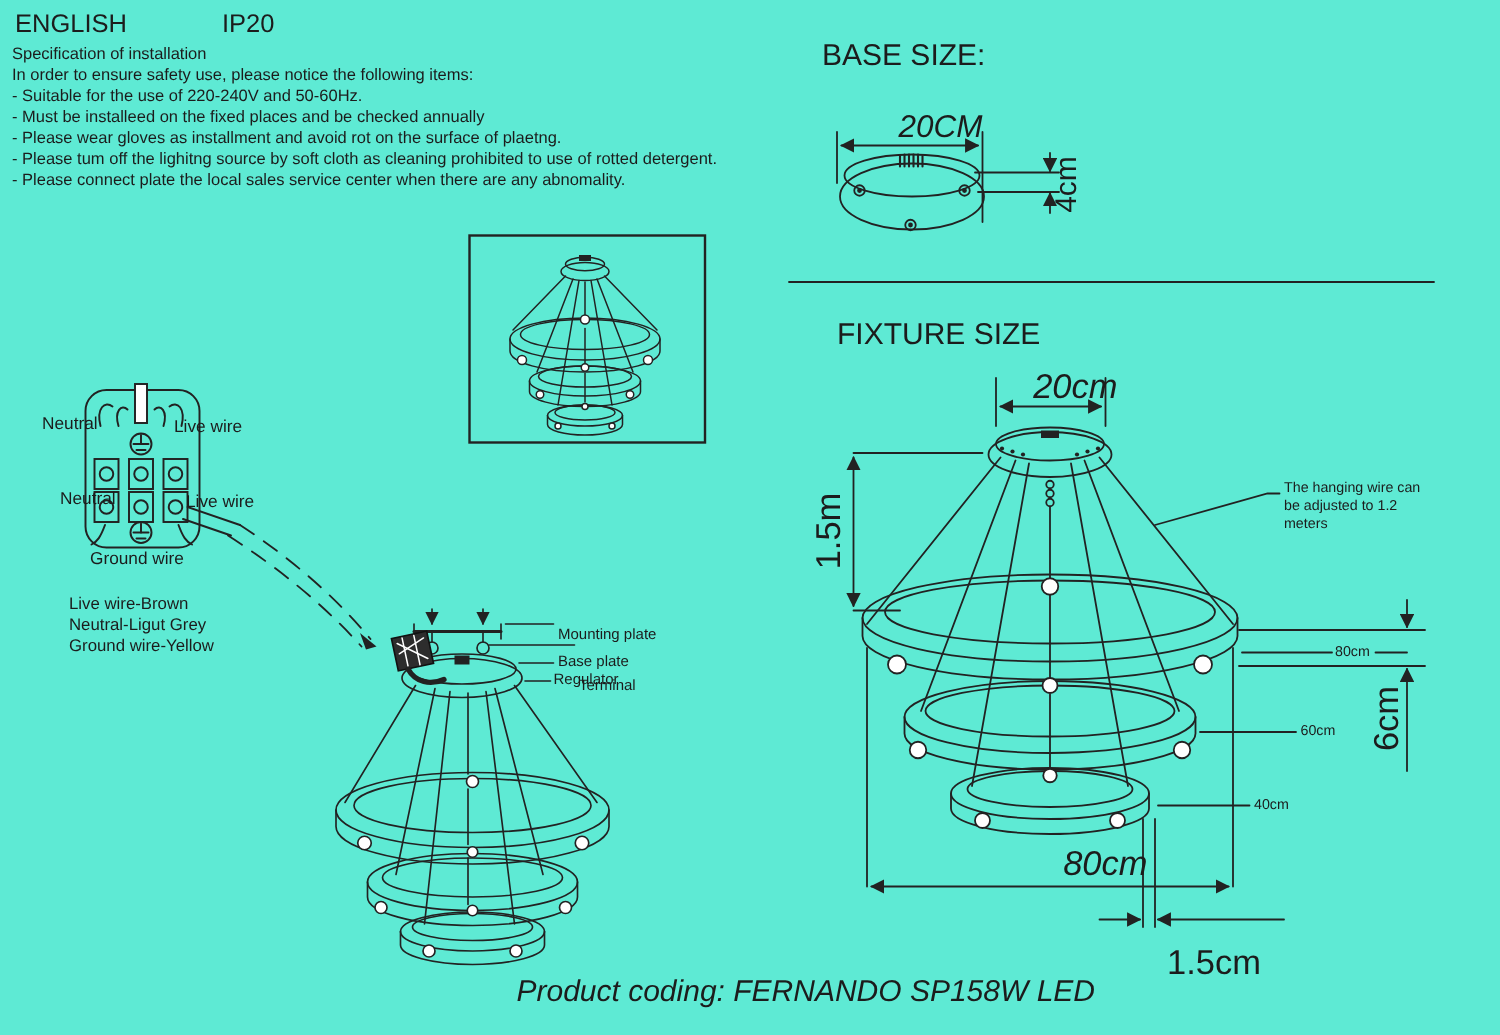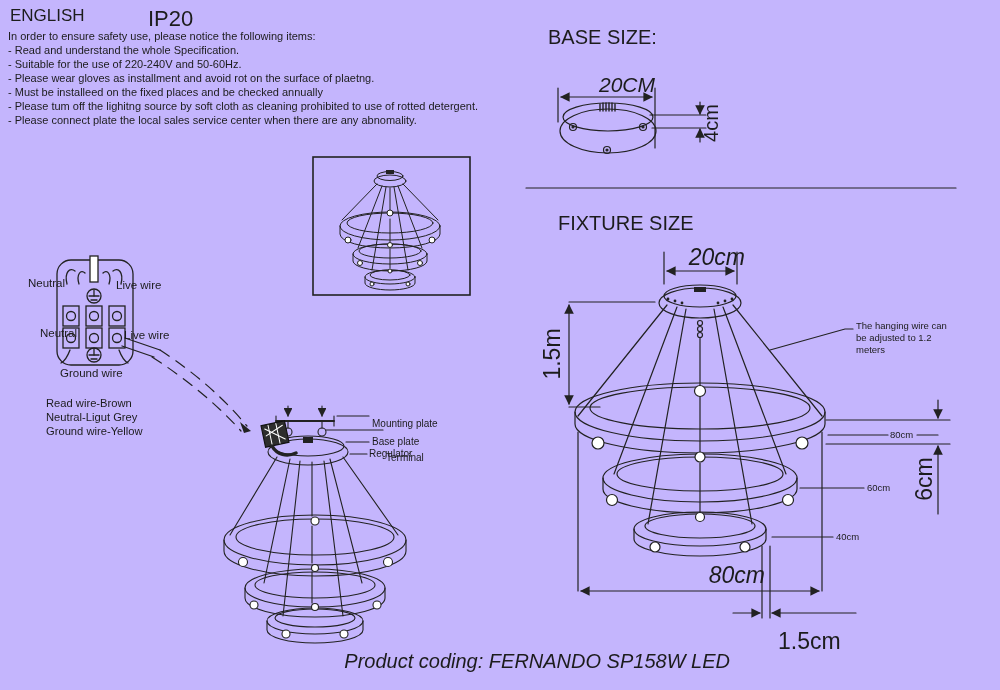--- a/index.html
+++ b/index.html
@@ -1,18 +1,18 @@
 <!DOCTYPE html>
 <html><head>
 <meta charset="utf-8">
 <style>
   * { margin:0; padding:0; box-sizing:border-box; }
   html,body { background:#e8e8e8; }
   .page {
-    position:relative; width:1000px; height:690px; background:#c4b5fd;
+    position:relative; width:1000px; height:690px; background:#5eead4;
     font-family:"Liberation Sans", sans-serif; color:#1c1c1c; overflow:hidden;
     margin:0 auto;
   }
   .t { position:absolute; white-space:nowrap; }
   .rot { display:flex; align-items:center; justify-content:center; transform:rotate(-90deg); }
   .ctr { text-align:right;font-style:italic; }
   svg.art { position:absolute; left:0; top:0; }
   .speclines div { line-height:14px; font-size:11px; }
   .notelines div { line-height:12px; font-size:9.5px; }
   .keylines div { line-height:14px; font-size:11.2px; }
@@ -264,28 +264,28 @@
         <path d="M267,621 v9 a48,13 0 0 0 96,0 v-9"></path>
         <ellipse cx="315" cy="618" rx="40" ry="9"></ellipse>
         <circle cx="315" cy="607" r="3.5" fill="#fff"></circle>
         <circle cx="286" cy="634" r="4" fill="#fff"></circle>
           <circle cx="344" cy="634" r="4" fill="#fff"></circle>
       </g>
     </g>
   </svg>
 
   <div class="t" style="left:10px; top:6px; font-size:17px;">ENGLISH</div>
-  <div class="t" style="left:148px; top:6px; font-size:22px;">IP20</div>
+  <div class="t" style="left:148px; top:6px; font-size:17px;">IP20</div>
 
   <div class="t speclines" style="left:8px; top:29px; white-space:normal; width:520px;">
+    <div>Specification of installation</div>
     <div>In order to ensure safety use, please notice the following items:</div>
-    <div>- Read and understand the whole Specification.</div>
     <div>- Suitable for the use of 220-240V and 50-60Hz.</div>
+    <div>- Must be installeed on the fixed places and be checked annually</div>
     <div>- Please wear gloves as installment and avoid rot on the surface of plaetng.</div>
-    <div>- Must be installeed on the fixed places and be checked annually</div>
     <div>- Please tum off the lighitng source by soft cloth as cleaning prohibited to use of rotted detergent.</div>
     <div>- Please connect plate the local sales service center when there are any abnomality.</div>
   </div>
 
   <div class="t" style="left:548px; top:26px; font-size:20px;">BASE SIZE:</div>
   <div class="t ctr" style="left:558px; top:73px; width:97px; font-size:21px;">20CM</div>
   <div class="t rot" style="left:688px; top:100px; width:46px; height:46px; font-size:20px; white-space:nowrap;">4cm</div>
 
   <div class="t" style="left:558px; top:212px; font-size:20px;">FIXTURE SIZE</div>
   <div class="t ctr" style="left:657px; top:244px; width:88px; font-size:23px;">20cm</div>
@@ -304,21 +304,21 @@
     <div>meters</div>
   </div>
 
   <div class="t" style="left:28px; top:277px; font-size:11.5px;">Neutral</div>
   <div class="t" style="left:116px; top:279px; font-size:11.5px;">Live wire</div>
   <div class="t" style="left:40px; top:327px; font-size:11.5px;">Neutral</div>
   <div class="t" style="left:124px; top:329px; font-size:11.5px;">Live wire</div>
   <div class="t" style="left:60px; top:367px; font-size:11.5px;">Ground wire</div>
 
   <div class="t keylines" style="left:46px; top:396px;">
-    <div>Read wire-Brown</div>
+    <div>Live wire-Brown</div>
     <div>Neutral-Ligut Grey</div>
     <div>Ground wire-Yellow</div>
   </div>
 
   <div class="t" style="left:372px; top:418px; font-size:10px;">Mounting plate</div>
   <div class="t" style="left:386px; top:424px; font-size:10px;margin-top:28px;">Terminal</div>
   <div class="t" style="left:372px; top:436px; font-size:10px;text-align:center;">Base plate</div>
   <div class="t" style="left:369px; top:448px; font-size:10px;">Regulator</div>
 
   <div class="t ctr" style="left:130px; top:650px; width:600px; font-size:20px;">Product coding: FERNANDO SP158W LED</div>

